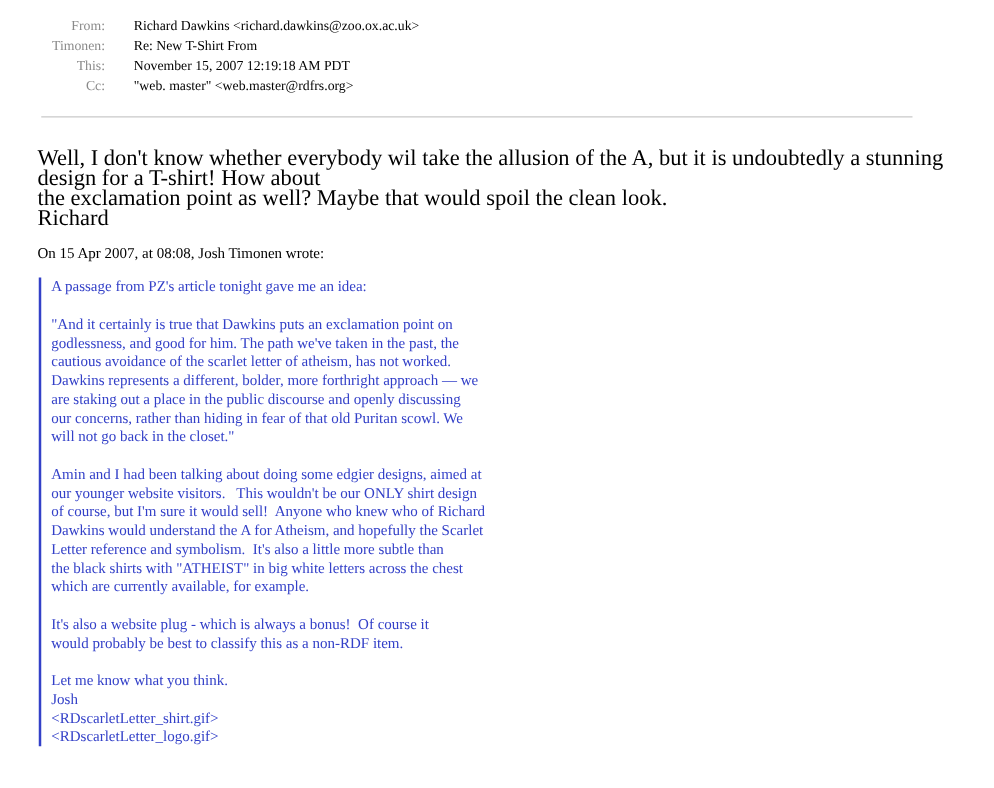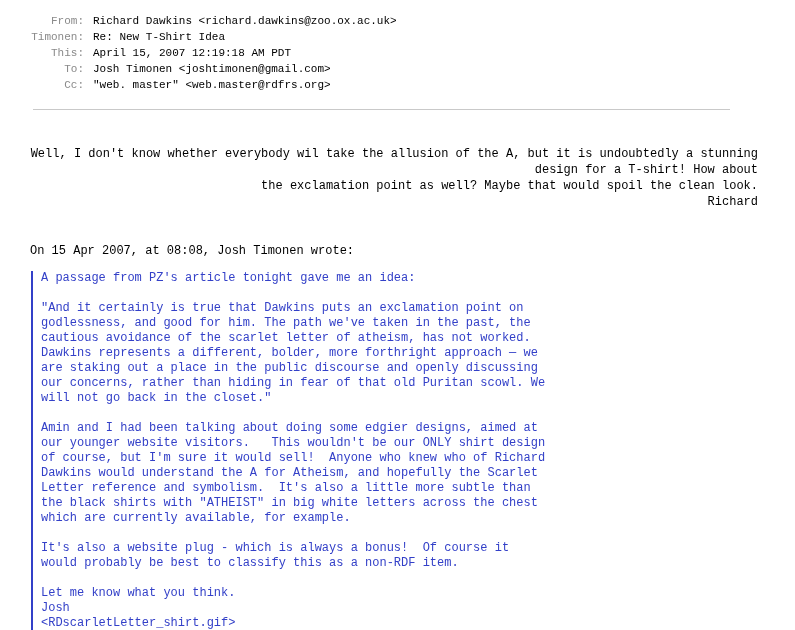--- a/index.html
+++ b/index.html
@@ -1,58 +1,57 @@
 <!DOCTYPE html>
 <html><head>
 <meta charset="utf-8">
 <style>
   html, body { margin: 0; padding: 0; background: #ffffff; }
   .page {
     position: relative;
     width: 768px;
     height: 630px;
     background: #ffffff;
-    font-family: Liberation Mono, monospace;
+    font-family: Liberation Serif, serif;
     color: #000000;
     overflow: hidden;
   }
   .email-header {
     padding-top: 13px;
   }
   .header-row {
     display: flex;
     line-height: 16px;
     font-size: 11px;
   }
   .header-label {
     width: 84px;
     text-align: right;
     color: #8a8a8a;
     flex: 0 0 84px;
   }
   .header-value {
-    margin-left: 9px;
+    margin-left: 23px;
     color: #000000;
     white-space: pre;
   }
   .header-divider {
     border: none;
     border-top: 1px solid #c9c9c9;
     margin: 16px 38px 0 33px;
     height: 0;
   }
   .message-body {
-    margin: 36px 10px 0 30px;
-    font-size: 12px;
+    margin: 24px 10px 0 30px;
+    font-size: 18px;
     line-height: 16px;
     white-space: pre-wrap;
-    text-align: right;
   }
   .quote-attribution {
-    margin: 33px 10px 0 30px;
+    margin: 12px 10px 0 30px;
     font-size: 12px;
     line-height: 16px;
     white-space: pre-wrap;
   }
   .quoted-message {
     margin: 12px 40px 0 31px;
     border-left: 2px solid #3340c8;
     padding-left: 8px;
     color: #3340c8;
     font-size: 12px;
@@ -65,29 +64,25 @@
 
 <div class="page">
 
   <div class="email-header">
     <div class="header-row">
       <span class="header-label">From:</span>
       <span class="header-value">Richard Dawkins &lt;richard.dawkins@zoo.ox.ac.uk&gt;</span>
     </div>
     <div class="header-row">
       <span class="header-label">Timonen:</span>
-      <span class="header-value">Re: New T-Shirt Idea</span>
+      <span class="header-value">Re: New T-Shirt From</span>
     </div>
     <div class="header-row">
       <span class="header-label">This:</span>
-      <span class="header-value">April 15, 2007 12:19:18 AM PDT</span>
-    </div>
-    <div class="header-row">
-      <span class="header-label">To:</span>
-      <span class="header-value">Josh Timonen &lt;joshtimonen@gmail.com&gt;</span>
+      <span class="header-value">November 15, 2007 12:19:18 AM PDT</span>
     </div>
     <div class="header-row">
       <span class="header-label">Cc:</span>
       <span class="header-value">"web. master" &lt;web.master@rdfrs.org&gt;</span>
     </div>
   </div>
 
   <hr class="header-divider">
 
   <div class="message-body">Well, I don't know whether everybody wil take the allusion of the A, but it is undoubtedly a stunning design for a T-shirt! How about

